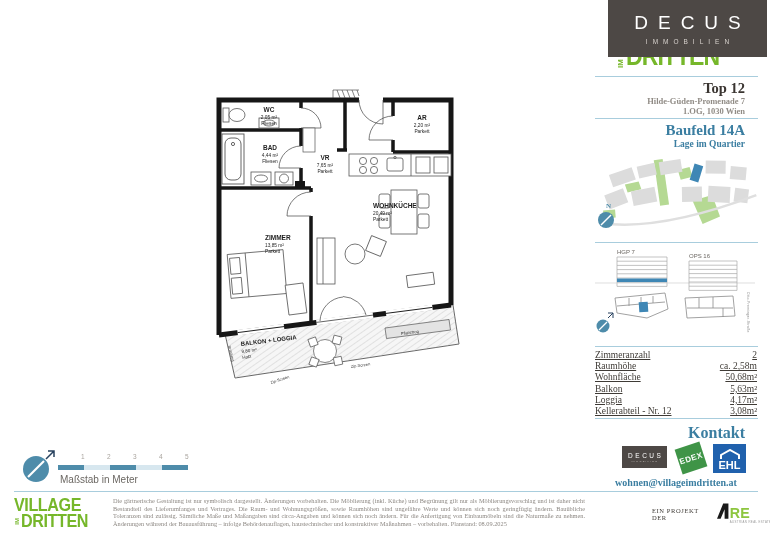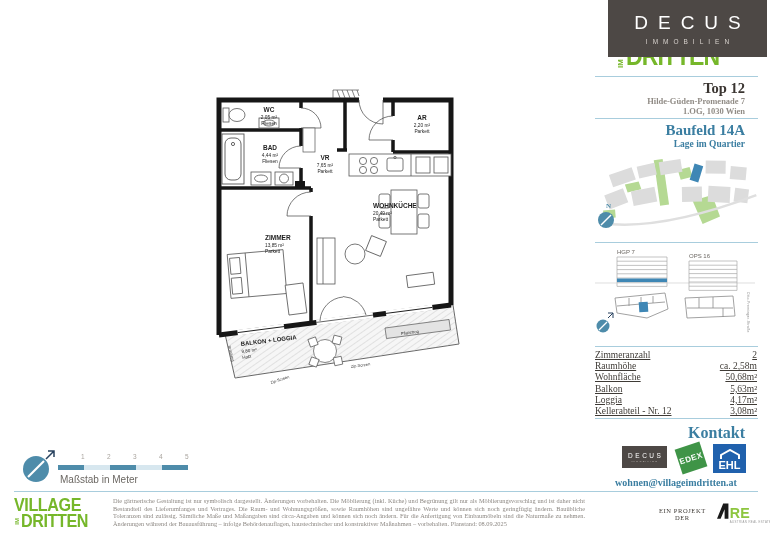--- a/index.html
+++ b/index.html
@@ -38,21 +38,21 @@
   .ehl .t{color:#fff;font-weight:bold;font-size:11px;line-height:11px;}
   .email{left:595px;top:477px;width:162px;text-align:center;font-size:10px;font-weight:bold;color:#3b7ea1;}
   
   .village{left:14px;top:496px;color:#76b72a;}
   .village .l1{font-size:19px;font-weight:bold;letter-spacing:-.5px;transform:scaleX(.85);transform-origin:left;line-height:17px;}
   .village .l2{display:flex;align-items:center;line-height:16px;}
   .village .im{writing-mode:vertical-rl;transform:rotate(180deg);font-size:6px;font-weight:bold;line-height:6px;margin-right:1px;}
   .village .dr{font-size:19px;font-weight:bold;letter-spacing:-.5px;transform:scaleX(.85);transform-origin:left;}
   .disclaimer{left:113px;top:497px;width:472px;font-family:"Liberation Serif",serif;
               font-size:6.3px;line-height:7.6px;color:#8d8883;text-align:justify;}
-  .are-row{left:652px;top:503px;display:flex;align-items:center;gap:4px;text-align:center;}
+  .are-row{left:652px;top:503px;display:flex;align-items:center;gap:4px;}
   .are-prefix{font-family:"Liberation Serif",serif;font-size:6.5px;letter-spacing:.6px;color:#3f3b36;}
   
   .scalebar{left:58px;top:453px;width:140px;height:32px;}
   .seg{position:absolute;top:12px;height:5px;width:26px;}
   .tick{position:absolute;top:0;font-size:6.5px;color:#a9a49e;}
   .scale-label{position:absolute;top:21px;left:2px;font-size:10px;color:#6b6762;}
 </style>
 </head>
 <body>
 

